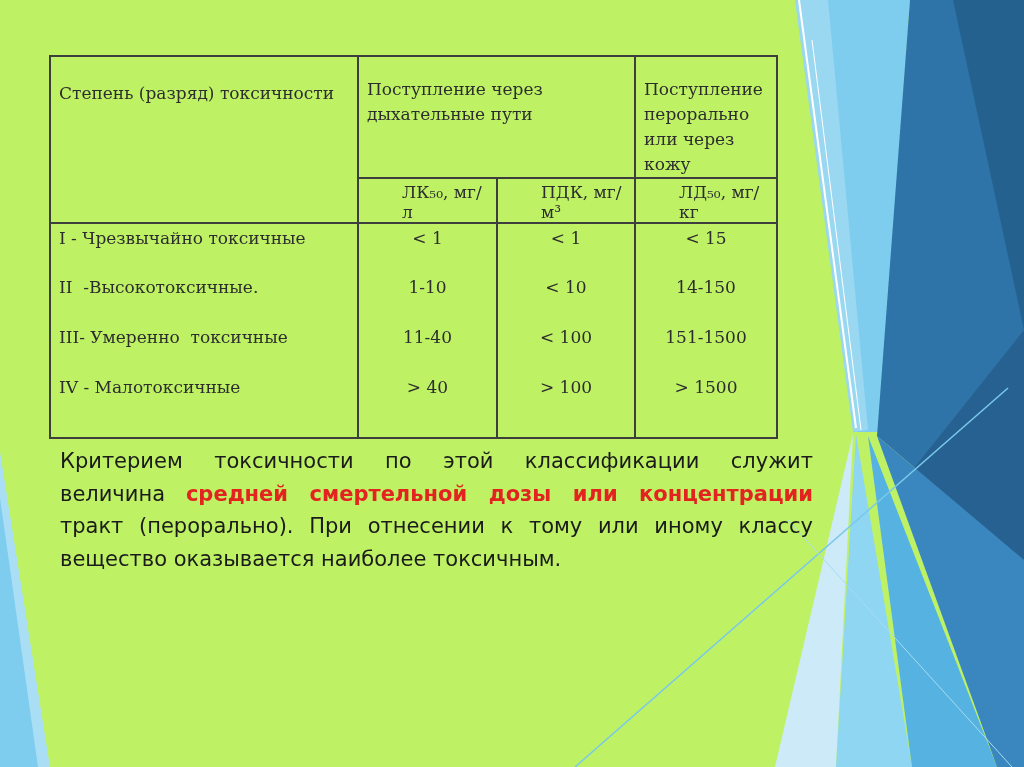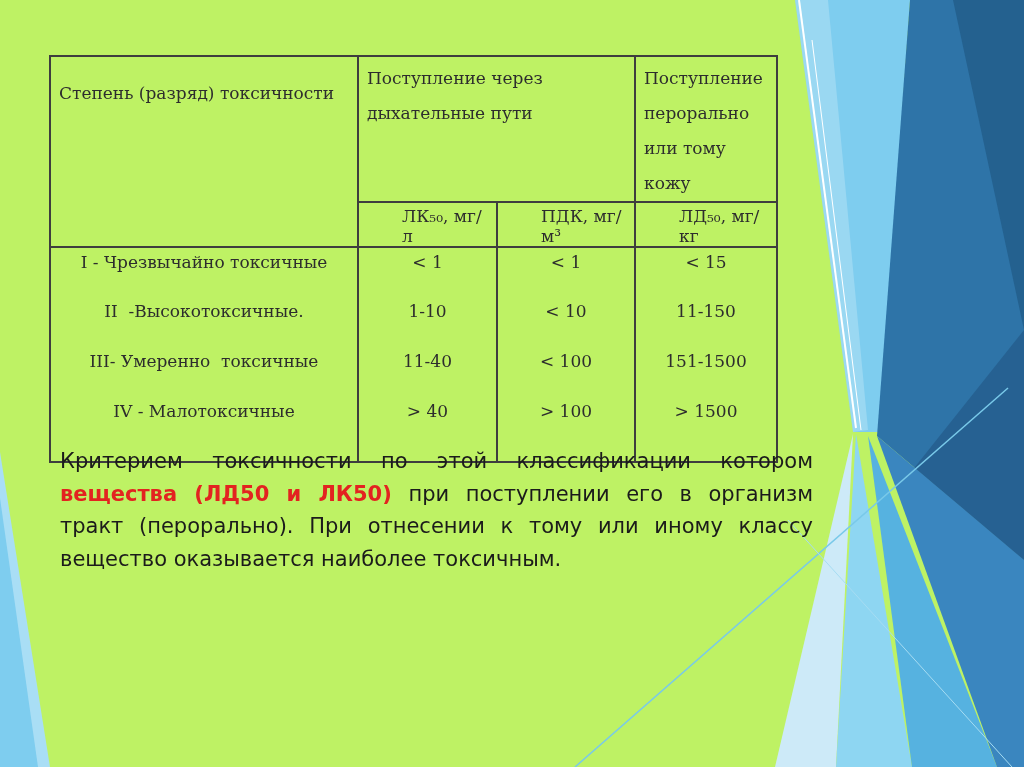--- a/index.html
+++ b/index.html
@@ -18,27 +18,27 @@
     font-size:17px;color:#2d2d2d;
   }
   .tox-table{border:2px solid #3e3e3e;}
   .tox-table th,.tox-table td{
     border-left:2px solid #3e3e3e;
     font-weight:normal;text-align:left;vertical-align:top;
     padding:0 8px;box-sizing:border-box;
   }
   .tox-table thead th{border-bottom:2px solid #3e3e3e;}
   .tox-table th.c-degree{height:130px;padding-top:26px;}
-  .tox-table th.c-inhal,.tox-table th.c-oral{height:100px;padding-top:4px;line-height:35px;}
+  .tox-table th.c-inhal,.tox-table th.c-oral{height:100px;padding-top:20px;line-height:25px;}
   .tox-table tr.subrow th{height:30px;padding-top:3px;padding-left:43px;}
   .tox-table tbody td{border-top:none;border-bottom:none;}
   .tox-table tbody tr.r{height:50px;}
   .tox-table tbody tr.spacer{height:15px;}
   .tox-table td.val{text-align:center;padding-top:4px;}
-  .tox-table td.lbl{padding-top:4px;white-space:pre-wrap;text-align:center;}
+  .tox-table td.lbl{padding-top:4px;white-space:pre-wrap;}
 
   
   .paragraph{
     position:absolute;left:60px;top:445px;width:753px;z-index:1;
     font-family:"DejaVu Sans",sans-serif;
     font-size:21px;line-height:32.5px;color:#1b1b1b;
   }
   .pline{text-align:justify;text-align-last:justify;}
   .pline.last{text-align:justify;text-align-last:left;}
 </style>
@@ -71,40 +71,40 @@
     <colgroup>
       <col style="width:308px">
         <col style="width:139px">
         <col style="width:138px">
         <col style="width:142px">
     </colgroup>
     <thead>
       <tr>
         <th rowspan="2" class="c-degree">Степень (разряд) токсичности</th>
         <th colspan="2" class="c-inhal">Поступление через дыхательные пути</th>
-        <th class="c-oral">Поступление перорально или тому кожу</th>
+        <th class="c-oral">Поступление перорально или через кожу</th>
       </tr>
       <tr class="subrow">
         <th>ЛК₅₀, мг/л</th>
         <th>ПДК, мг/м³</th>
         <th>ЛД₅₀, мг/кг</th>
       </tr>
     </thead>
     <tbody>
         <tr class="r">
           <td class="lbl">I - Чрезвычайно токсичные</td>
           <td class="val">&lt; 1</td>
           <td class="val">&lt; 1</td>
           <td class="val">&lt; 15</td>
         </tr>
         <tr class="r">
           <td class="lbl">II  -Высокотоксичные.</td>
           <td class="val">1-10</td>
           <td class="val">&lt; 10</td>
-          <td class="val">11-150</td>
+          <td class="val">14-150</td>
         </tr>
         <tr class="r">
           <td class="lbl">III- Умеренно  токсичные</td>
           <td class="val">11-40</td>
           <td class="val">&lt; 100</td>
           <td class="val">151-1500</td>
         </tr>
         <tr class="r">
           <td class="lbl">IV - Малотоксичные</td>
           <td class="val">&gt; 40</td>
@@ -114,19 +114,19 @@
         <tr class="spacer">
           <td></td>
           <td></td>
           <td></td>
           <td></td>
         </tr>
       </tbody>
   </table>
 
   <div class="paragraph">
-      <div class="pline"><span>Критерием токсичности по этой классификации котором</span></div>
-      <div class="pline"><span style="color: rgb(227, 35, 32); font-weight: bold;">вещества (ЛД50 и ЛК50)</span><span> при поступлении его в организм</span></div>
+      <div class="pline"><span>Критерием токсичности по этой классификации служит</span></div>
+      <div class="pline"><span>величина </span><span style="color: rgb(227, 35, 32); font-weight: bold;">средней смертельной дозы или концентрации</span></div>
       <div class="pline"><span>тракт (перорально). При отнесении к тому или иному классу</span></div>
       <div class="pline last"><span>вещество оказывается наиболее токсичным.</span></div>
     </div>
 
 </div>
 
 </body></html>

